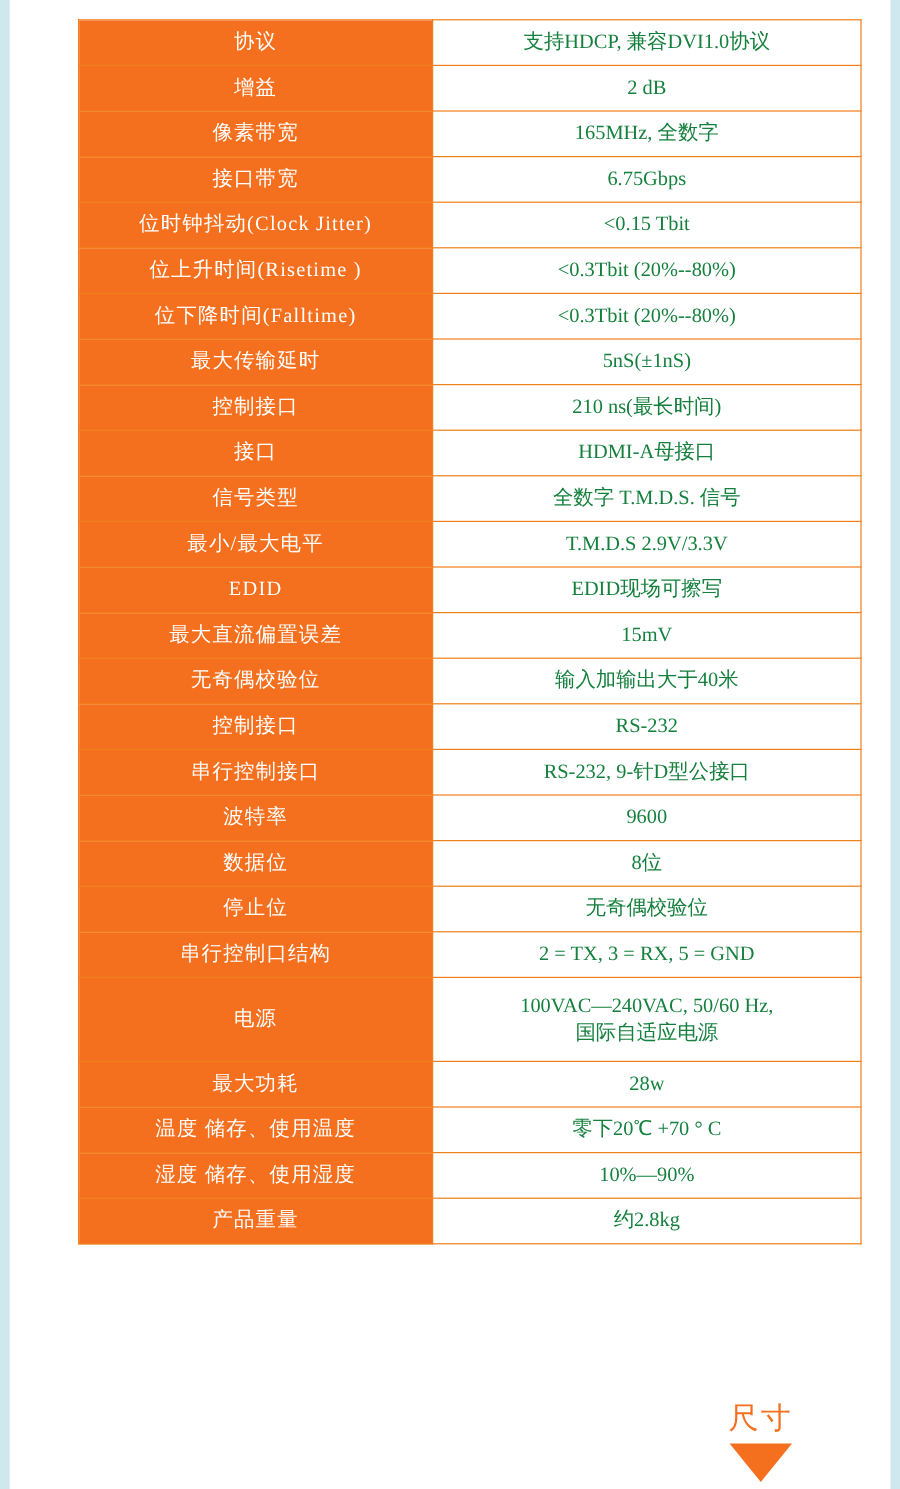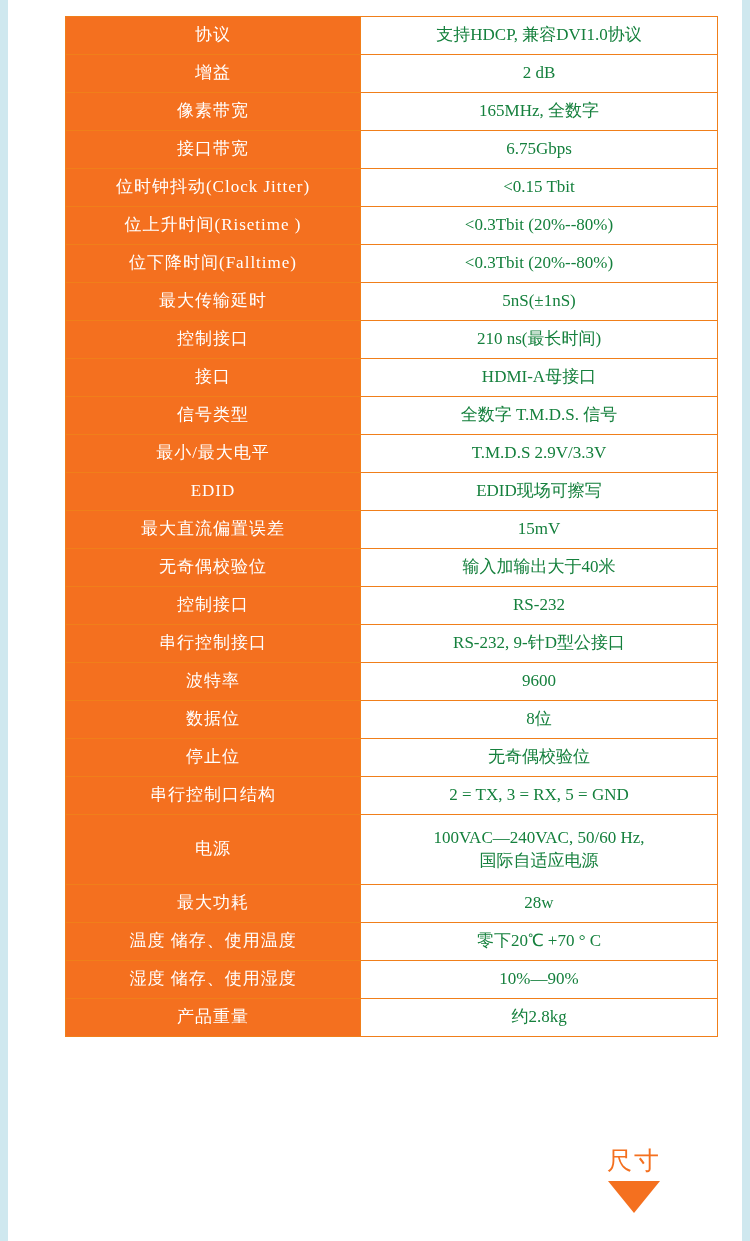--- a/index.html
+++ b/index.html
@@ -65,20 +65,21 @@
     top: 1148px;
     width: 120px;
     text-align: center;
   }
   .footer-note .note-text {
     font-size: 25px;
     color: #f4701f;
     font-family: "Liberation Sans", sans-serif;
     letter-spacing: 2px;
     line-height: 1;
+    margin-top: 22px;
   }
   .footer-note .triangle {
     margin: 8px auto 0 auto;
     width: 0;
     height: 0;
     border-left: 26px solid transparent;
     border-right: 26px solid transparent;
     border-top: 32px solid #f4701f;
   }
 </style>

